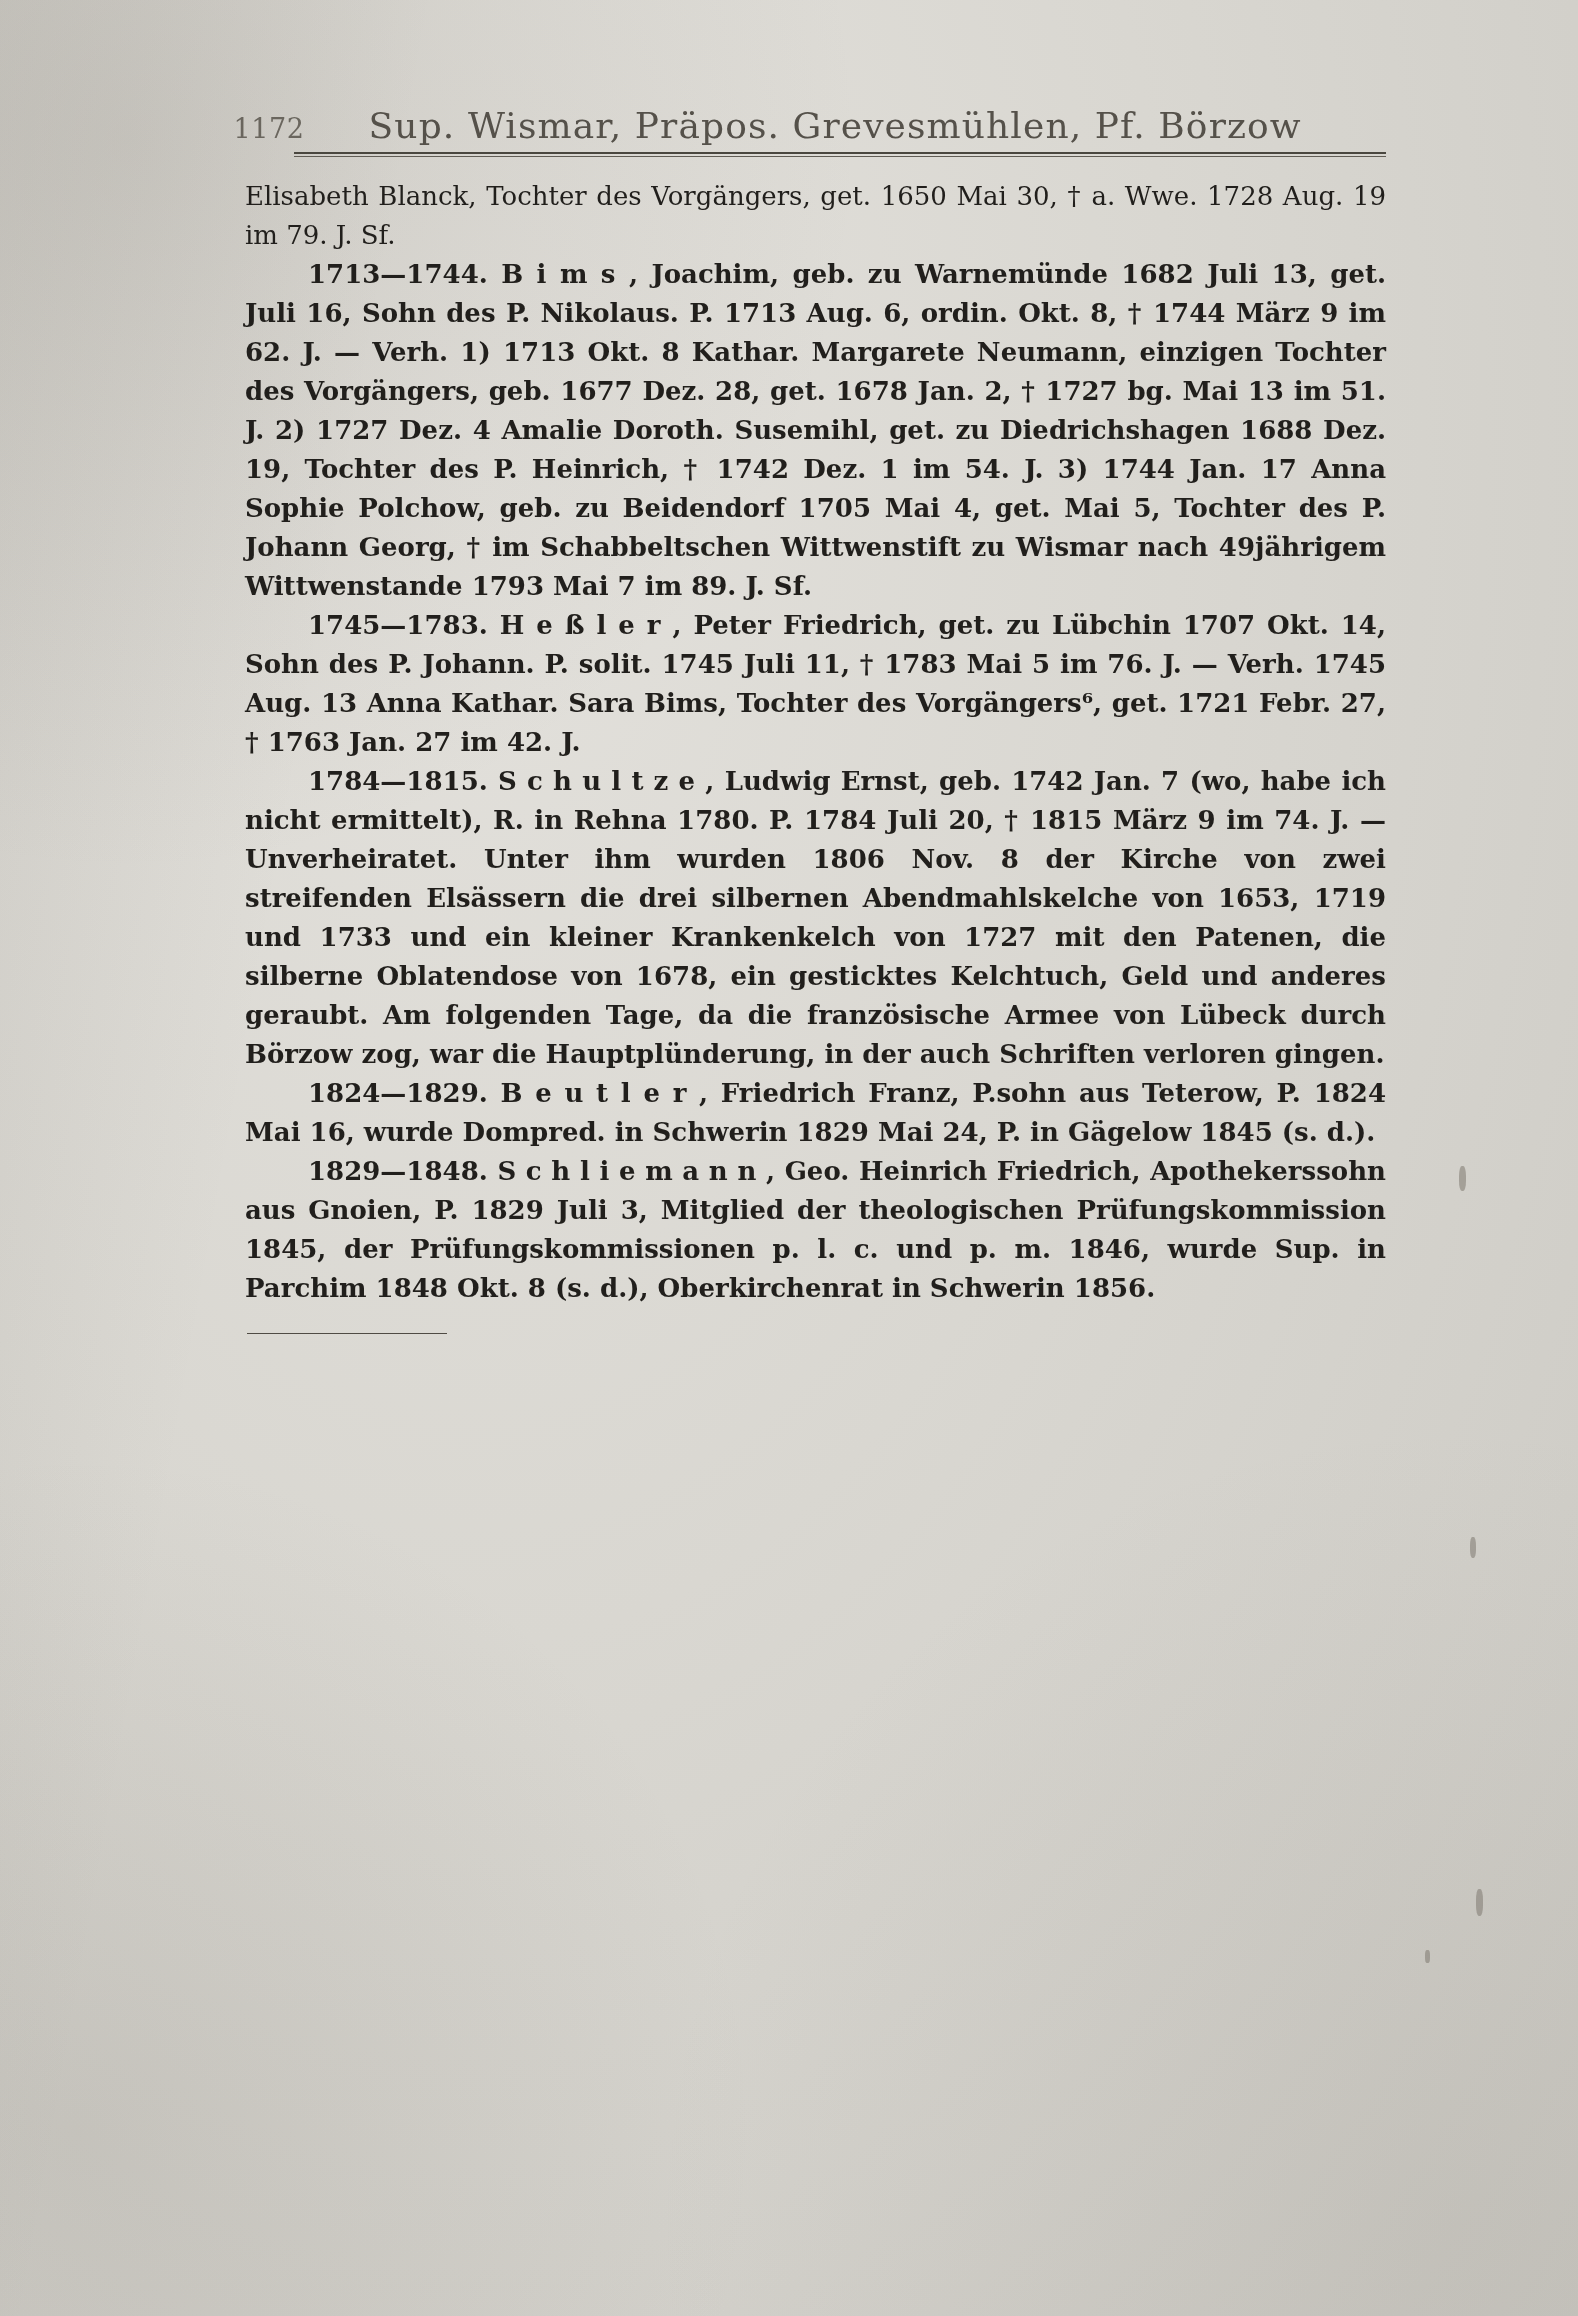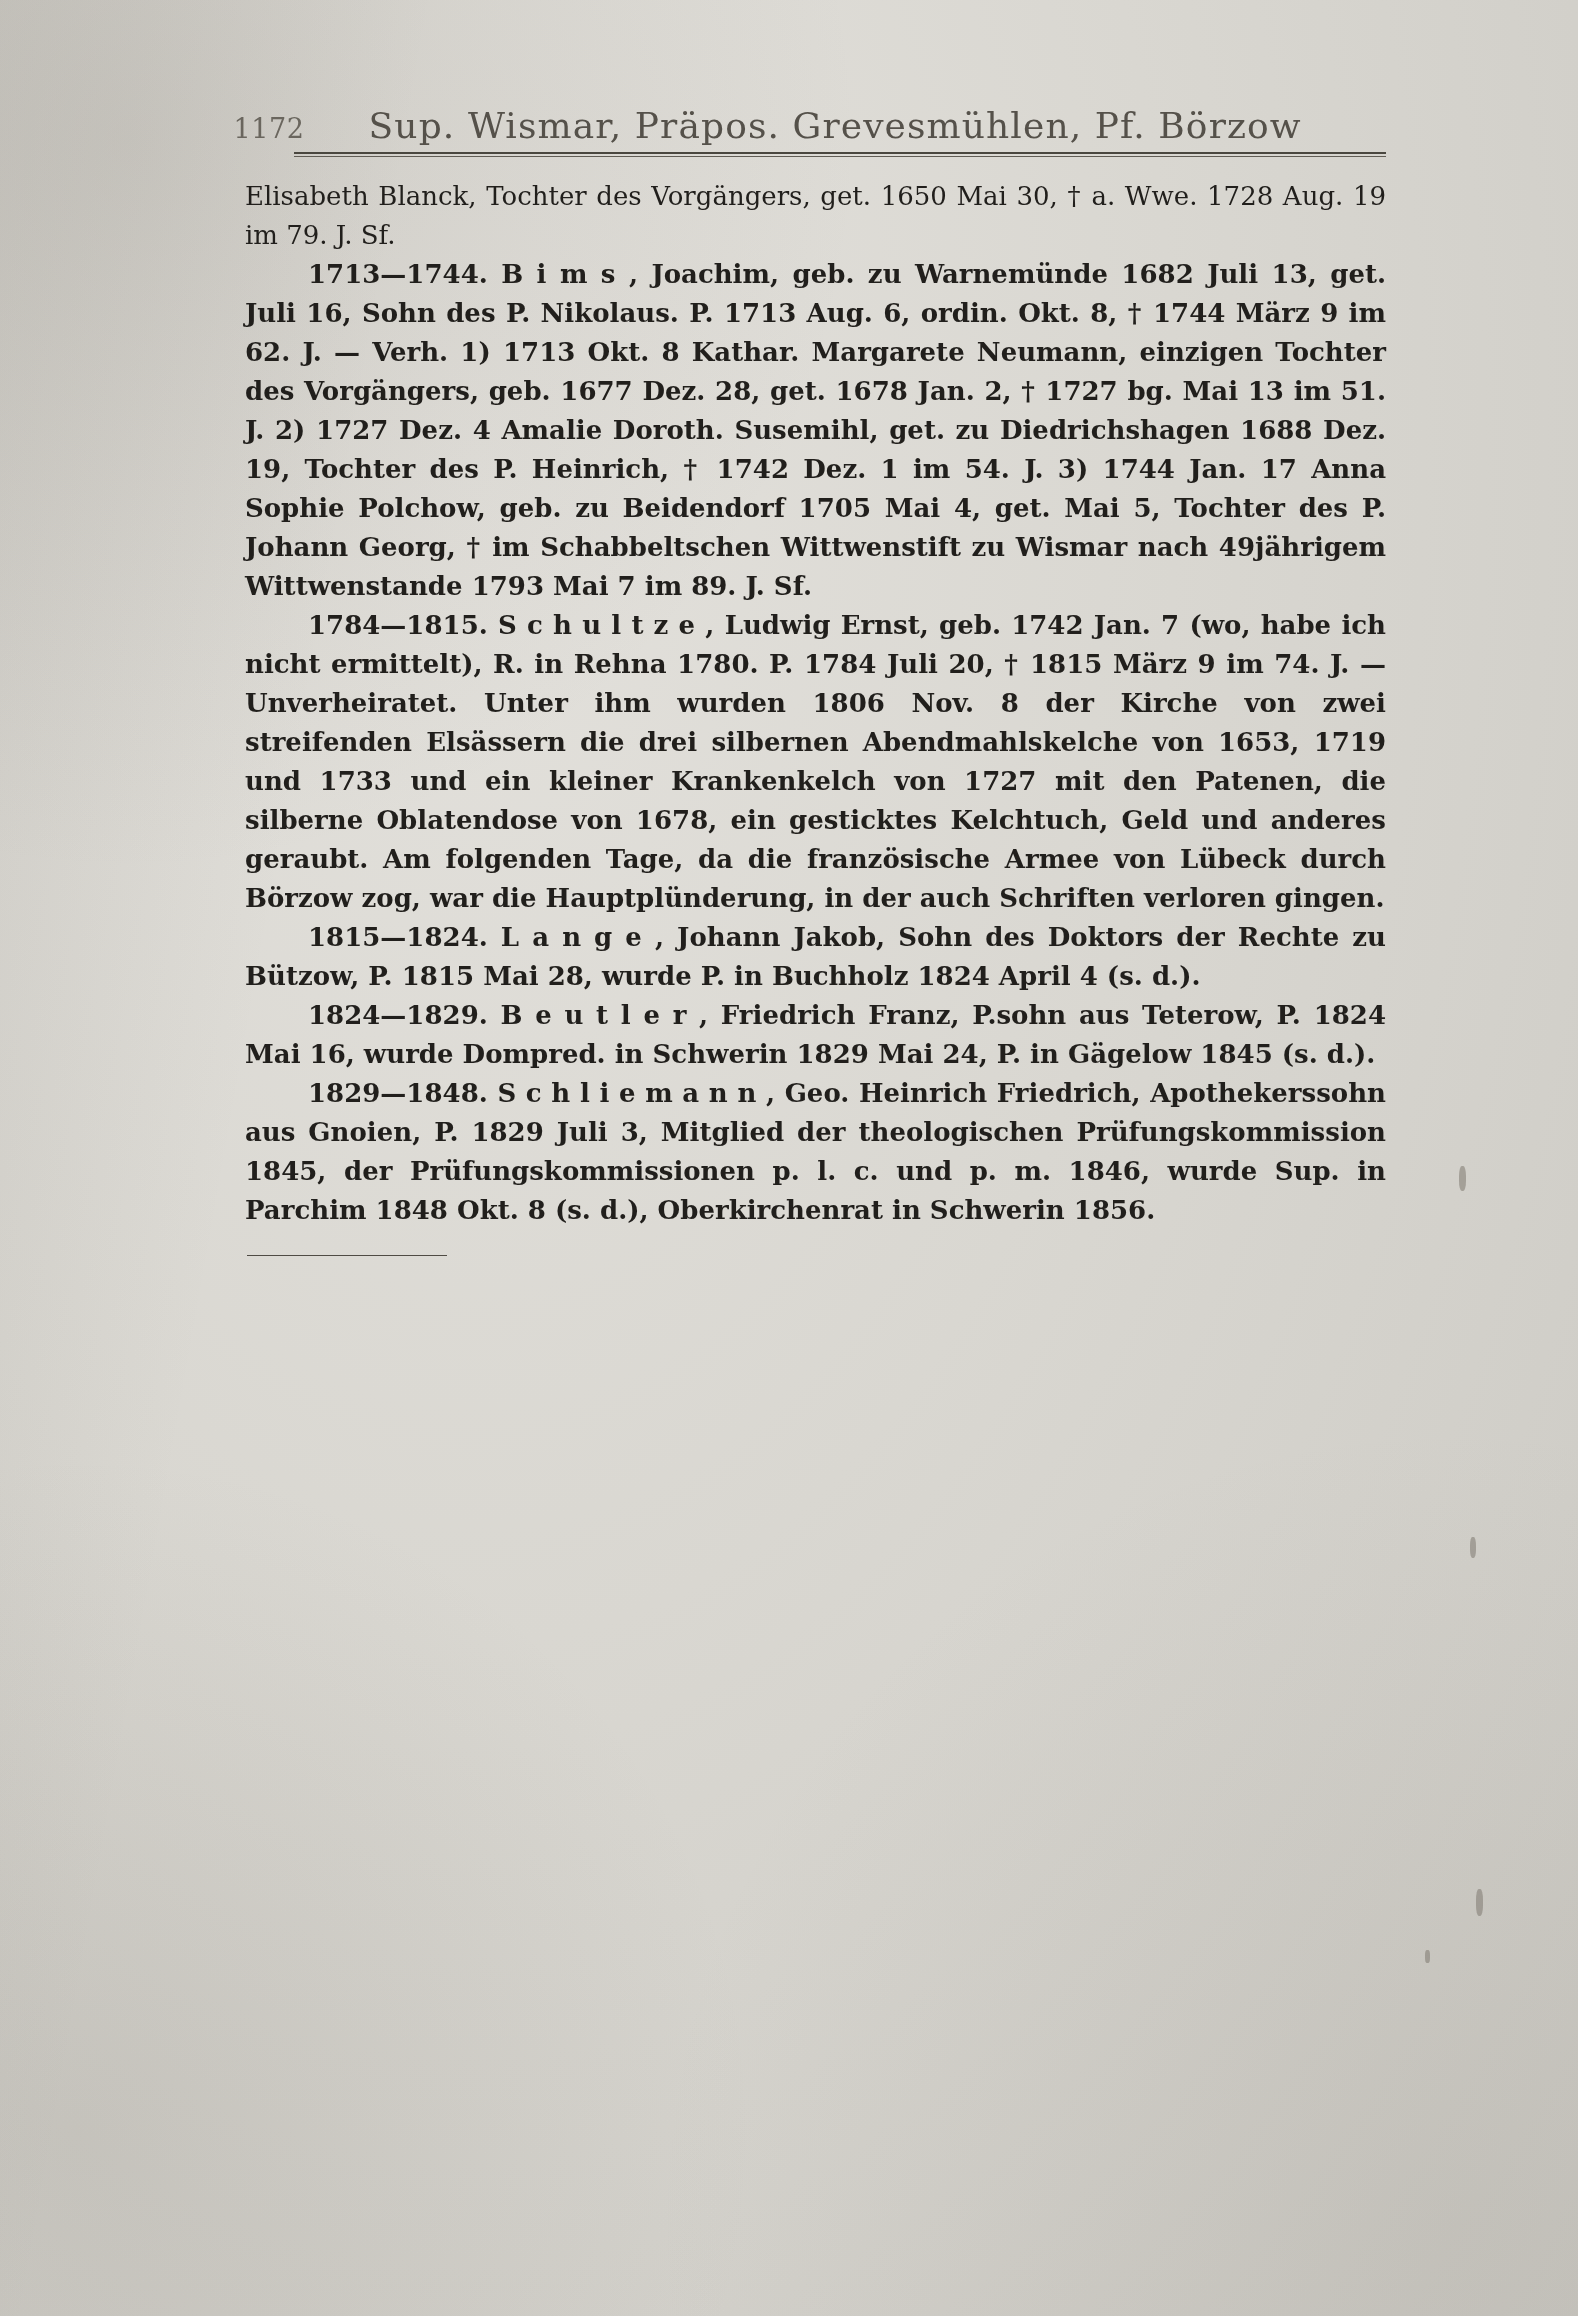--- a/index.html
+++ b/index.html
@@ -137,22 +137,22 @@
 
     <div class="runhead">
       <span class="folio">1172</span>
       <span class="title">Sup. Wismar, Präpos. Grevesmühlen, Pf. Börzow</span>
     </div>
     <div class="rule"></div>
 
     <div class="body">
       <p class="noindent">Elisabeth Blanck, Tochter des Vorgängers, get. 1650 Mai 30, † a. Wwe. 1728 Aug. 19 im 79. J. Sf.</p>
       <p>1713—1744. B i m s , Joachim, geb. zu Warnemünde 1682 Juli 13, get. Juli 16, Sohn des P. Nikolaus. P. 1713 Aug. 6, ordin. Okt. 8, † 1744 März 9 im 62. J. — Verh. 1) 1713 Okt. 8 Kathar. Margarete Neumann, einzigen Tochter des Vorgängers, geb. 1677 Dez. 28, get. 1678 Jan. 2, † 1727 bg. Mai 13 im 51. J. 2) 1727 Dez. 4 Amalie Doroth. Susemihl, get. zu Diedrichshagen 1688 Dez. 19, Tochter des P. Heinrich, † 1742 Dez. 1 im 54. J. 3) 1744 Jan. 17 Anna Sophie Polchow, geb. zu Beidendorf 1705 Mai 4, get. Mai 5, Tochter des P. Johann Georg, † im Schabbeltschen Wittwenstift zu Wismar nach 49jährigem Wittwenstande 1793 Mai 7 im 89. J. Sf.</p>
+      <p>1745—1783. H e ß l e r , Peter Friedrich, get. zu Lübchin 1707 Okt. 14, Sohn des P. Johann. P. solit. 1745 Juli 11, † 1783 Mai 5 im 76. J. — Verh. 1745 Aug. 13 Anna Kathar. Sara Bims, Tochter des Vorgängers⁶, get. 1721 Febr. 27, † 1763 Jan. 27 im 42. J.</p>
       <p>1784—1815. S c h u l t z e , Ludwig Ernst, geb. 1742 Jan. 7 (wo, habe ich nicht ermittelt), R. in Rehna 1780. P. 1784 Juli 20, † 1815 März 9 im 74. J. — Unverheiratet. Unter ihm wurden 1806 Nov. 8 der Kirche von zwei streifenden Elsässern die drei silbernen Abendmahlskelche von 1653, 1719 und 1733 und ein kleiner Krankenkelch von 1727 mit den Patenen, die silberne Oblatendose von 1678, ein gesticktes Kelchtuch, Geld und anderes geraubt. Am folgenden Tage, da die französische Armee von Lübeck durch Börzow zog, war die Hauptplünderung, in der auch Schriften verloren gingen.</p>
-      <p>1815—1824. L a n g e , Johann Jakob, Sohn des Doktors der Rechte zu Bützow, P. 1815 Mai 28, wurde P. in Buchholz 1824 April 4 (s. d.).</p>
       <p>1824—1829. B e u t l e r , Friedrich Franz, P.sohn aus Teterow, P. 1824 Mai 16, wurde Dompred. in Schwerin 1829 Mai 24, P. in Gägelow 1845 (s. d.).</p>
       <p>1829—1848. S c h l i e m a n n , Geo. Heinrich Friedrich, Apothekerssohn aus Gnoien, P. 1829 Juli 3, Mitglied der theologischen Prüfungskommission 1845, der Prüfungskommissionen p. l. c. und p. m. 1846, wurde Sup. in Parchim 1848 Okt. 8 (s. d.), Oberkirchenrat in Schwerin 1856.</p>
     </div>
 
     <div class="footnote-rule"></div>
 
 
   </div>
 </div>
 

